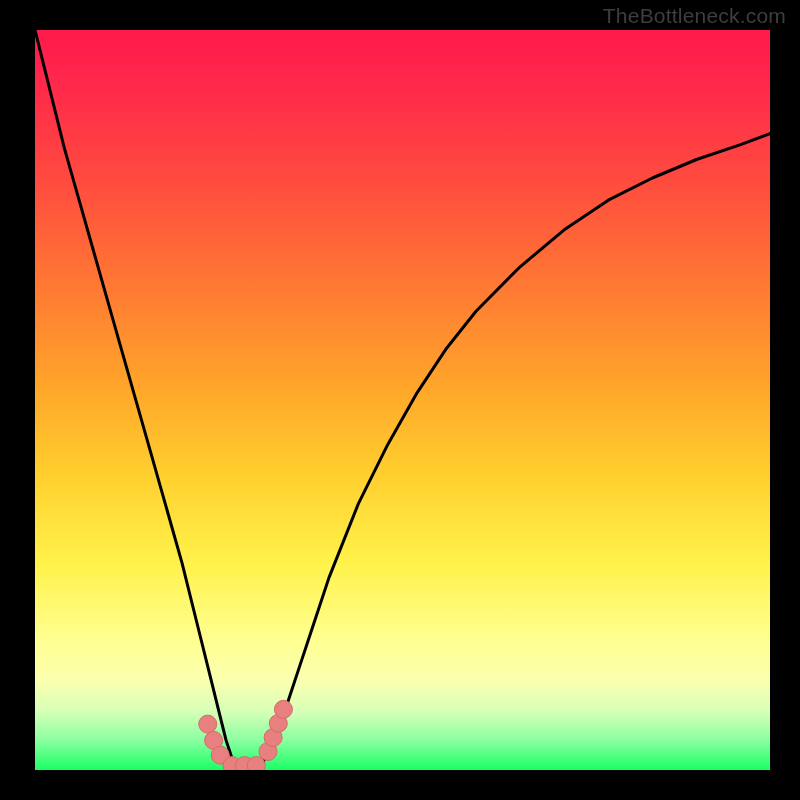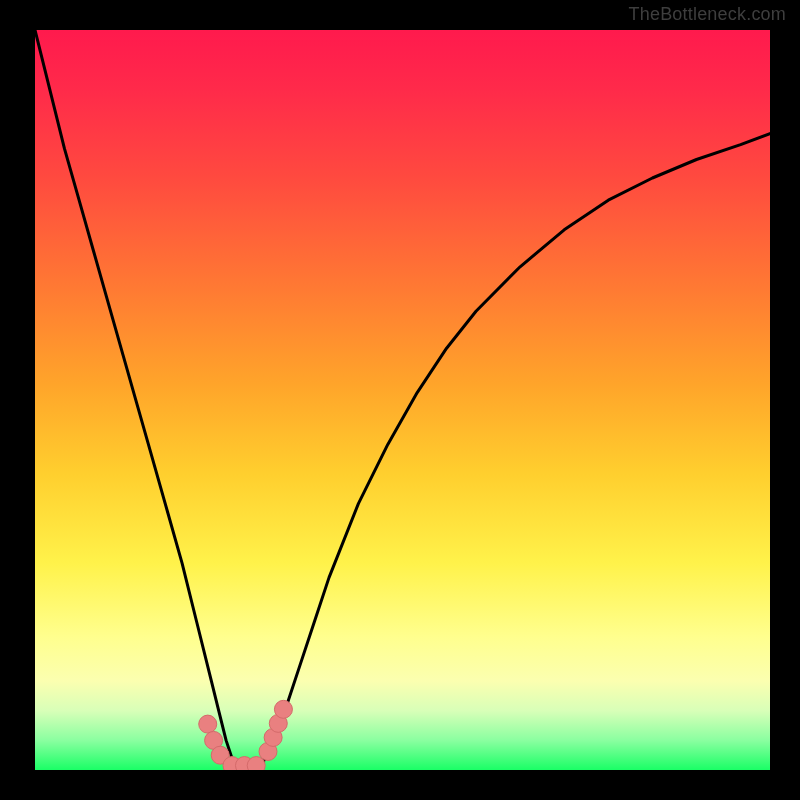--- a/index.html
+++ b/index.html
@@ -44,21 +44,21 @@
       #d8ffb8 92%,
       #8affa0 96%,
       #1aff66 100%
     );
   }
   .watermark {
     position: absolute;
     top: 4px;
     right: 14px;
     color: #3e3e3e;
-    font-size: 18px;
+    font-size: 21px;
     letter-spacing: 0.2px;
     font-weight: 500;
   }
   svg.curve {
     position: absolute;
     inset: 0;
   }
 </style>
 </head>
 <body>

